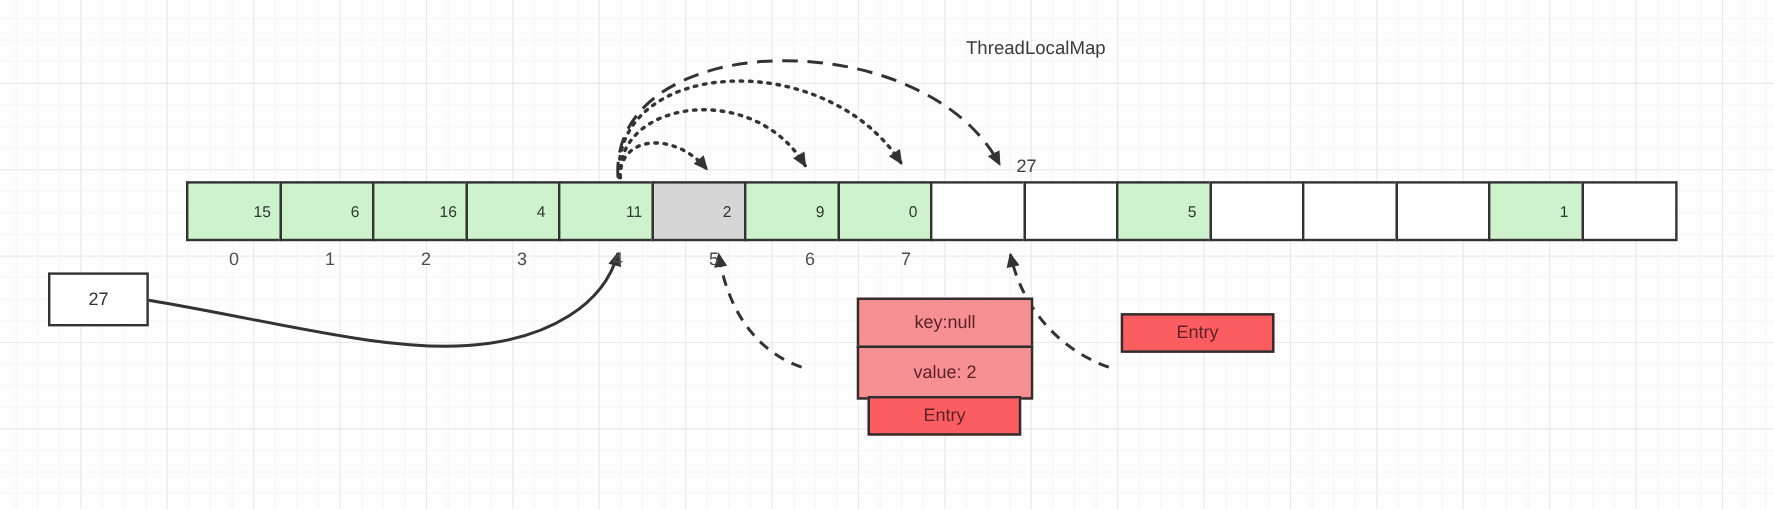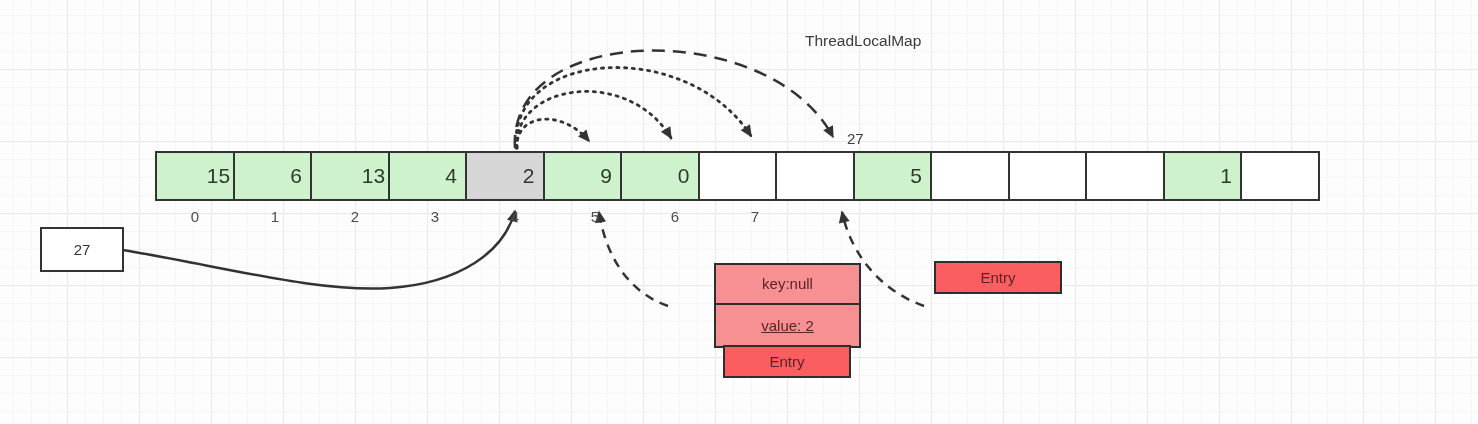--- a/index.html
+++ b/index.html
@@ -41,21 +41,21 @@
     display: flex;
   }
   .cell {
     box-sizing: border-box;
     width: 80px; height: 50px;
     border: 2.5px solid #333333;
     margin-left: -2.5px;
     display: flex;
     align-items: center;
     justify-content: center;
-    font-size: 21px;
+    font-size: 13px;
     color: #2f3a2f;
     padding-left: 47px;
   }
   .cell:first-child { margin-left: 0; }
   .cell[data-state="filled"] { background: #cdf2cc; }
   .cell[data-state="stale"]  { background: #d6d6d6; color:#333; }
   .cell[data-state="empty"]  { background: #ffffff; }
 
   .index-row {
     position: absolute;
@@ -97,27 +97,27 @@
   .entry-box .row {
     box-sizing: border-box;
     width: 147px;
     border: 2.5px solid #2e2e2e;
     background: #f79093;
     color: #5d2226;
     font-size: 15px;
     text-align: center;
   }
   .entry-box .row.key   { height: 42px; line-height: 38px; }
-  .entry-box .row.value { height: 45px; line-height: 41px; margin-top: -2.5px; text-decoration: underline; }
+  .entry-box .row.value { height: 45px; line-height: 41px; margin-top: -2.5px; }
   .entry-box .row.footer {
     width: 128px; height: 33px; line-height: 29px;
     margin: -2.5px 0 16px 9px;
     background: #fb5d61;
   }
-  .entry-box.left  { left: 670px; top: 263px; padding-left: 44px; }
+  .entry-box.left  { left: 670px; top: 248px; padding-left: 44px; }
   .entry-box.right { left: 925px; top: 263px; }
 </style>
 </head>
 <body>
 
 <div class="canvas">
 
   <div class="title">ThreadLocalMap</div>
 
   <svg class="arrow-layer" viewBox="0 0 1478 424" xmlns="http://www.w3.org/2000/svg">
@@ -136,22 +136,23 @@
     <path d="M515,148 C507,22 770,18 833,137" fill="none" stroke="#333333" stroke-width="2.5" stroke-dasharray="13 8" marker-end="url(#arw)"></path>
 
     <path d="M668,306 C630,293 606,258 599,212" fill="none" stroke="#333333" stroke-width="2.5" stroke-dasharray="9 7" marker-end="url(#arw)"></path>
 
     <path d="M924,306 C884,292 852,258 842,212" fill="none" stroke="#333333" stroke-width="2.5" stroke-dasharray="9 7" marker-end="url(#arw)"></path>
   </svg>
 
   <div class="array-row">
     <div class="cell" data-state="filled">15</div>
     <div class="cell" data-state="filled">6</div>
-    <div class="cell" data-state="filled">13</div>
+    <div class="cell" data-state="filled">16</div>
     <div class="cell" data-state="filled">4</div>
+    <div class="cell" data-state="filled">11</div>
     <div class="cell" data-state="stale">2</div>
     <div class="cell" data-state="filled">9</div>
     <div class="cell" data-state="filled">0</div>
     <div class="cell" data-state="empty"></div>
     <div class="cell" data-state="empty"></div>
     <div class="cell" data-state="filled">5</div>
     <div class="cell" data-state="empty"></div>
     <div class="cell" data-state="empty"></div>
     <div class="cell" data-state="empty"></div>
     <div class="cell" data-state="filled">1</div>

